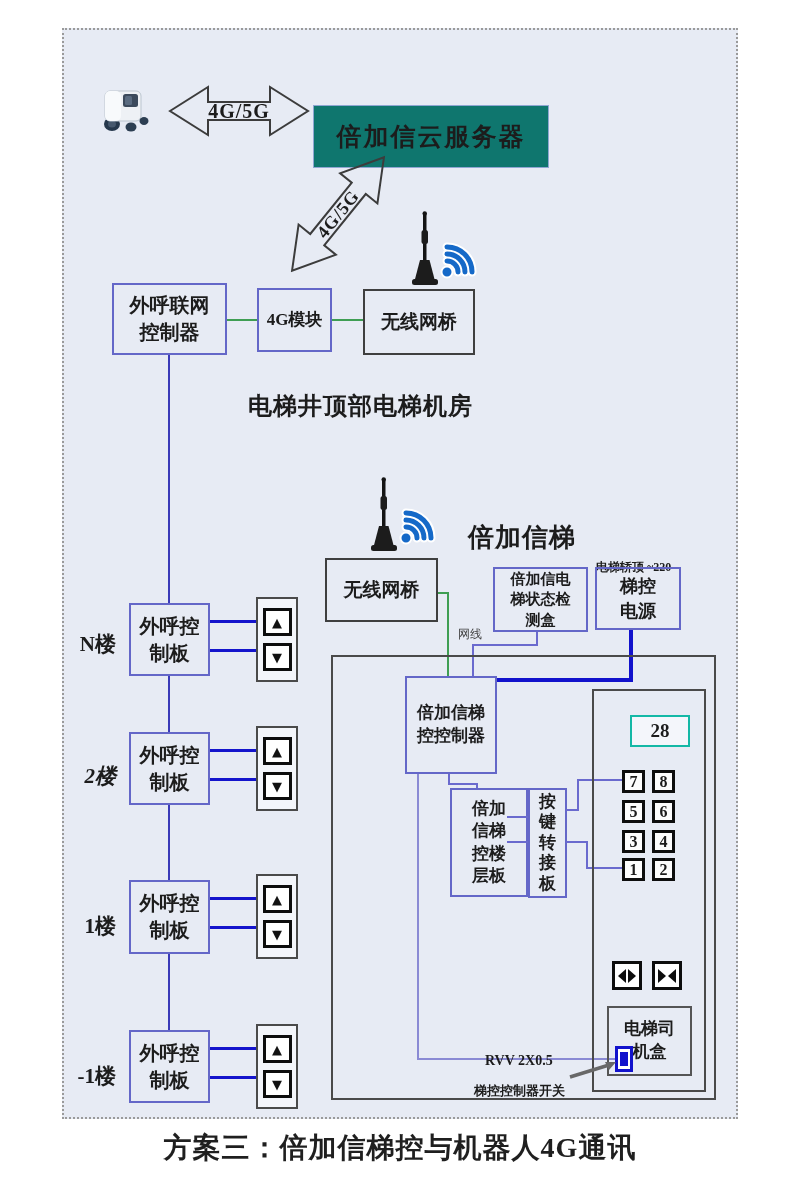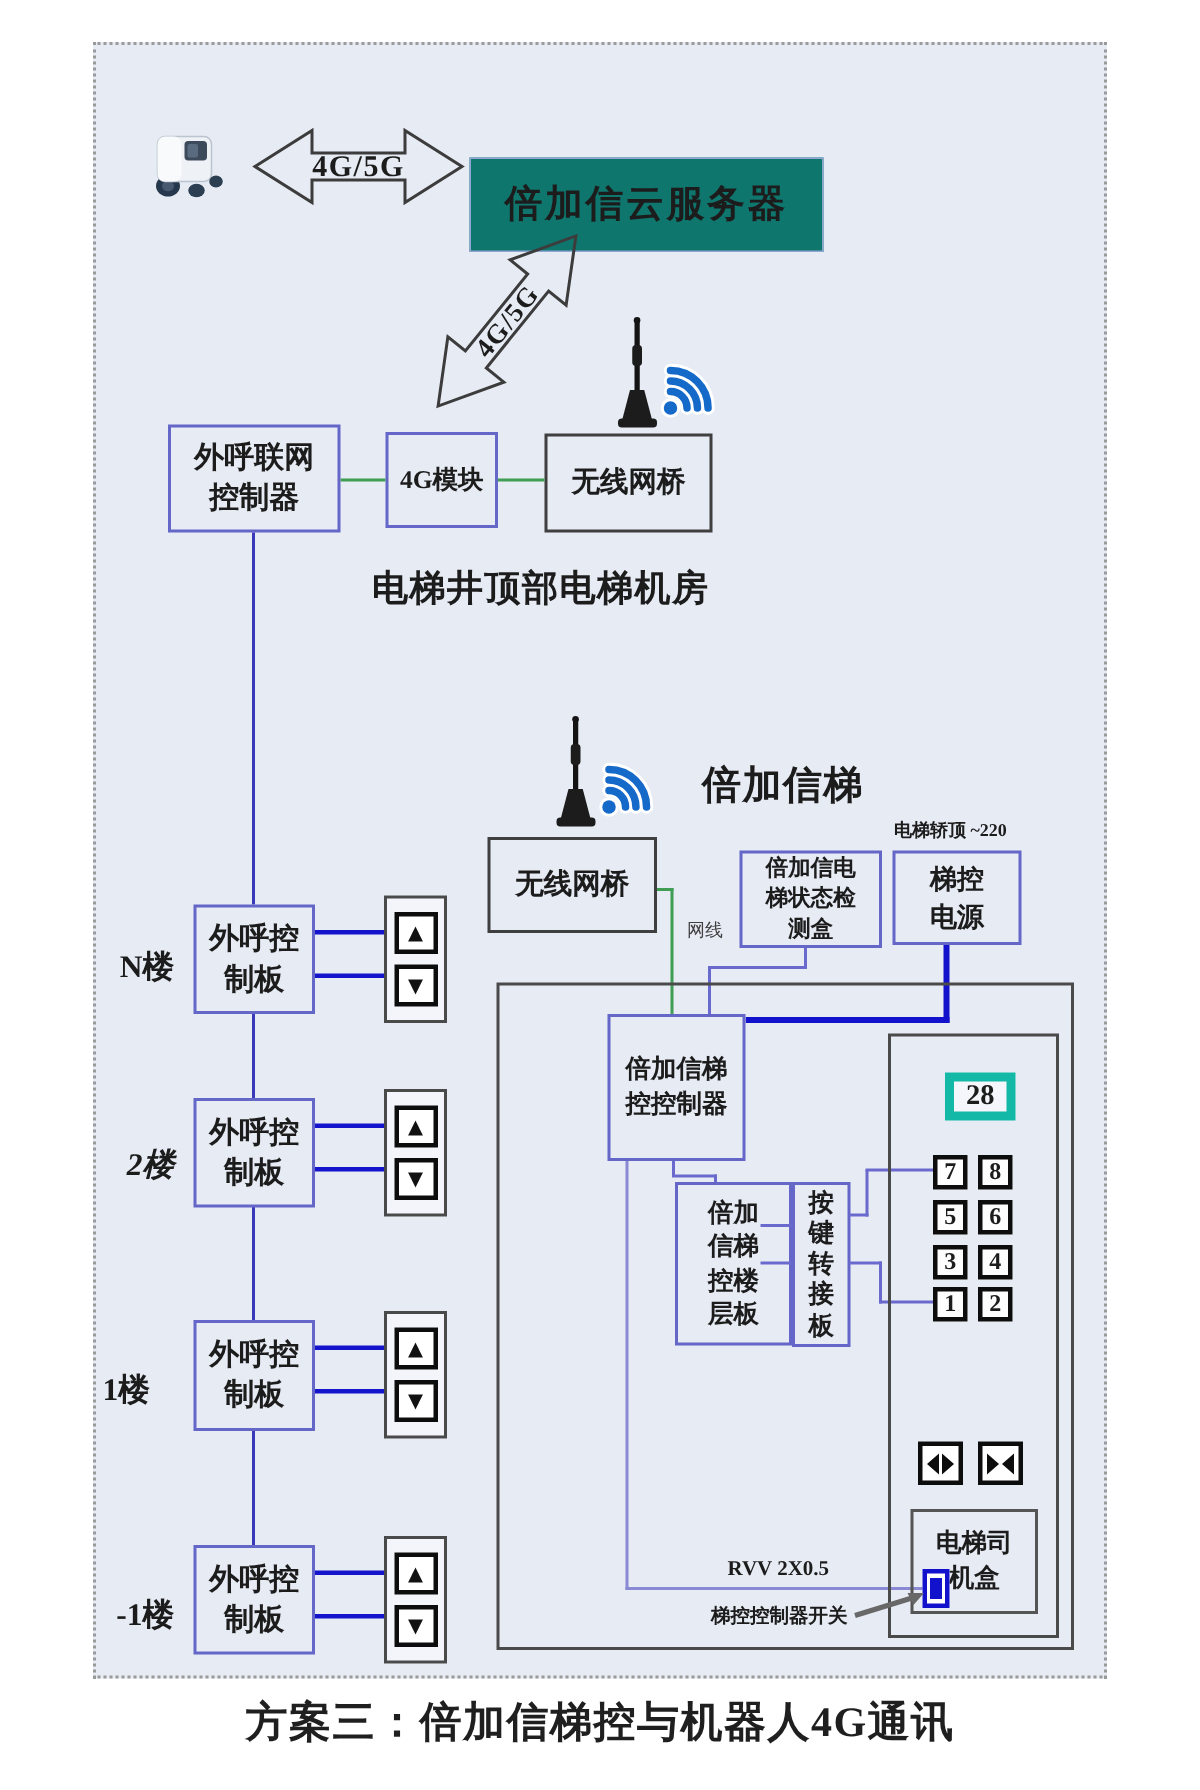--- a/index.html
+++ b/index.html
@@ -21,21 +21,21 @@
   .b-blue{border:2px solid #6467c8;}
   .b-dark{border:2px solid #3f3f3f;}
   .b-gray{border:2px solid #555;}
   .hline,.vline{position:absolute;}
   .lg{background:#3f9e53;}
   .lb{background:#1414cc;}
   .lp{background:#6a6ace;}
   .lt{background:#3a3ab8;}
   .lpw{background:#1212cc;}
   .lrv{background:#8a8ad4;}
-  .lbl{position:absolute;font-weight:bold;white-space:nowrap;}
+  .lbl{position:absolute;font-weight:bold;white-space:nowrap;margin-top:14px;}
   .panel{
     position:absolute;box-sizing:border-box;border:2px solid #4a4a4a;background:#f3f5fa;
     display:flex;flex-direction:column;align-items:center;justify-content:center;gap:7px;
   }
   .pbtn{
     width:29px;height:28px;box-sizing:border-box;border:3px solid #0d0d0d;background:#ffffff;
     display:flex;align-items:center;justify-content:center;font-size:13px;color:#111;
     font-family:"DejaVu Sans",sans-serif;
   }
   .key{
@@ -152,21 +152,21 @@
 <div class="hline lb" style="left:210px;top:778px;width:46px;height:3px;"></div>
 <div class="panel" style="left:256px;top:726px;width:42px;height:85px;">
   <div class="pbtn">
       <span>▲</span>
     </div>
   <div class="pbtn">
       <span>▼</span>
     </div>
 </div>
 
-<div class="floor-label" style="left:52px;top:912px;text-align:center;">1楼</div>
+<div class="floor-label" style="left:52px;top:912px;">1楼</div>
 <div class="box b-blue" style="left:129px;top:880px;width:81px;height:74px;font-size:20px;">
   <span>外呼控</span>
   <span>制板</span>
 </div>
 <div class="hline lb" style="left:210px;top:897px;width:46px;height:3px;"></div>
 <div class="hline lb" style="left:210px;top:926px;width:46px;height:3px;"></div>
 <div class="panel" style="left:256px;top:874px;width:42px;height:85px;">
   <div class="pbtn">
       <span>▲</span>
     </div>
@@ -270,21 +270,21 @@
 <div class="hline lp" style="left:577px;top:779px;width:46px;height:2px;"></div>
 <div class="hline lp" style="left:566px;top:841px;width:22px;height:2px;"></div>
 <div class="vline lp" style="left:586px;top:841px;width:2px;height:28px;"></div>
 <div class="hline lp" style="left:586px;top:867px;width:37px;height:2px;"></div>
 
 <div class="vline lrv" style="left:417px;top:774px;width:2px;height:286px;"></div>
 <div class="hline lrv" style="left:417px;top:1058px;width:200px;height:2px;"></div>
 
 <div class="abs" style="left:592px;top:689px;width:114px;height:403px;border:2px solid #4a4a4a;box-sizing:border-box;"></div>
 
-<div class="box" style="left:630px;top:715px;width:47px;height:32px;border:6px solid #14b8a6;background:#f4f6fb;font-size:19px;">
+<div class="box" style="left:630px;top:715px;width:60px;height:32px;border:2px solid #14b8a6;background:#f4f6fb;font-size:19px;">
   <span>28</span>
 </div>
 
 <div class="key" style="left:622px;top:770px;">
     <span>7</span>
   </div>
 <div class="key" style="left:652px;top:770px;">
     <span>8</span>
   </div>
 <div class="key" style="left:622px;top:800px;">

